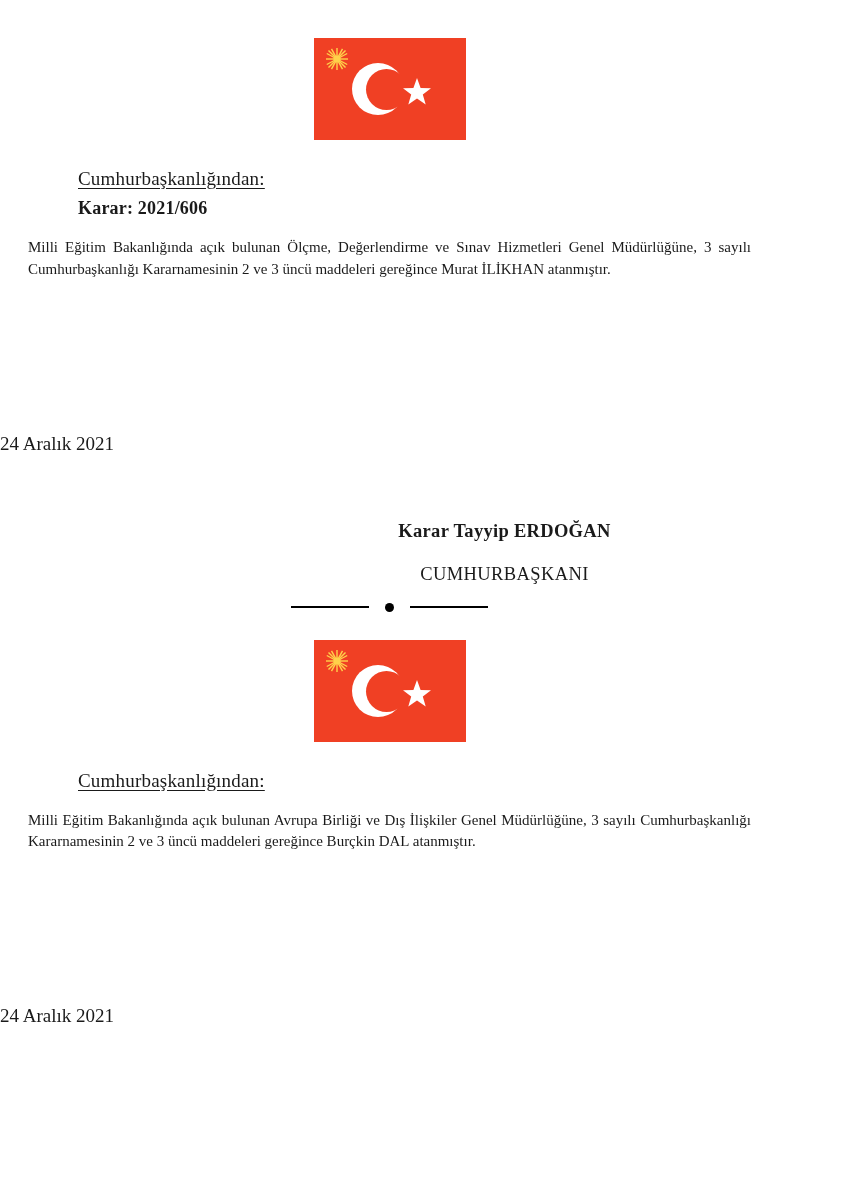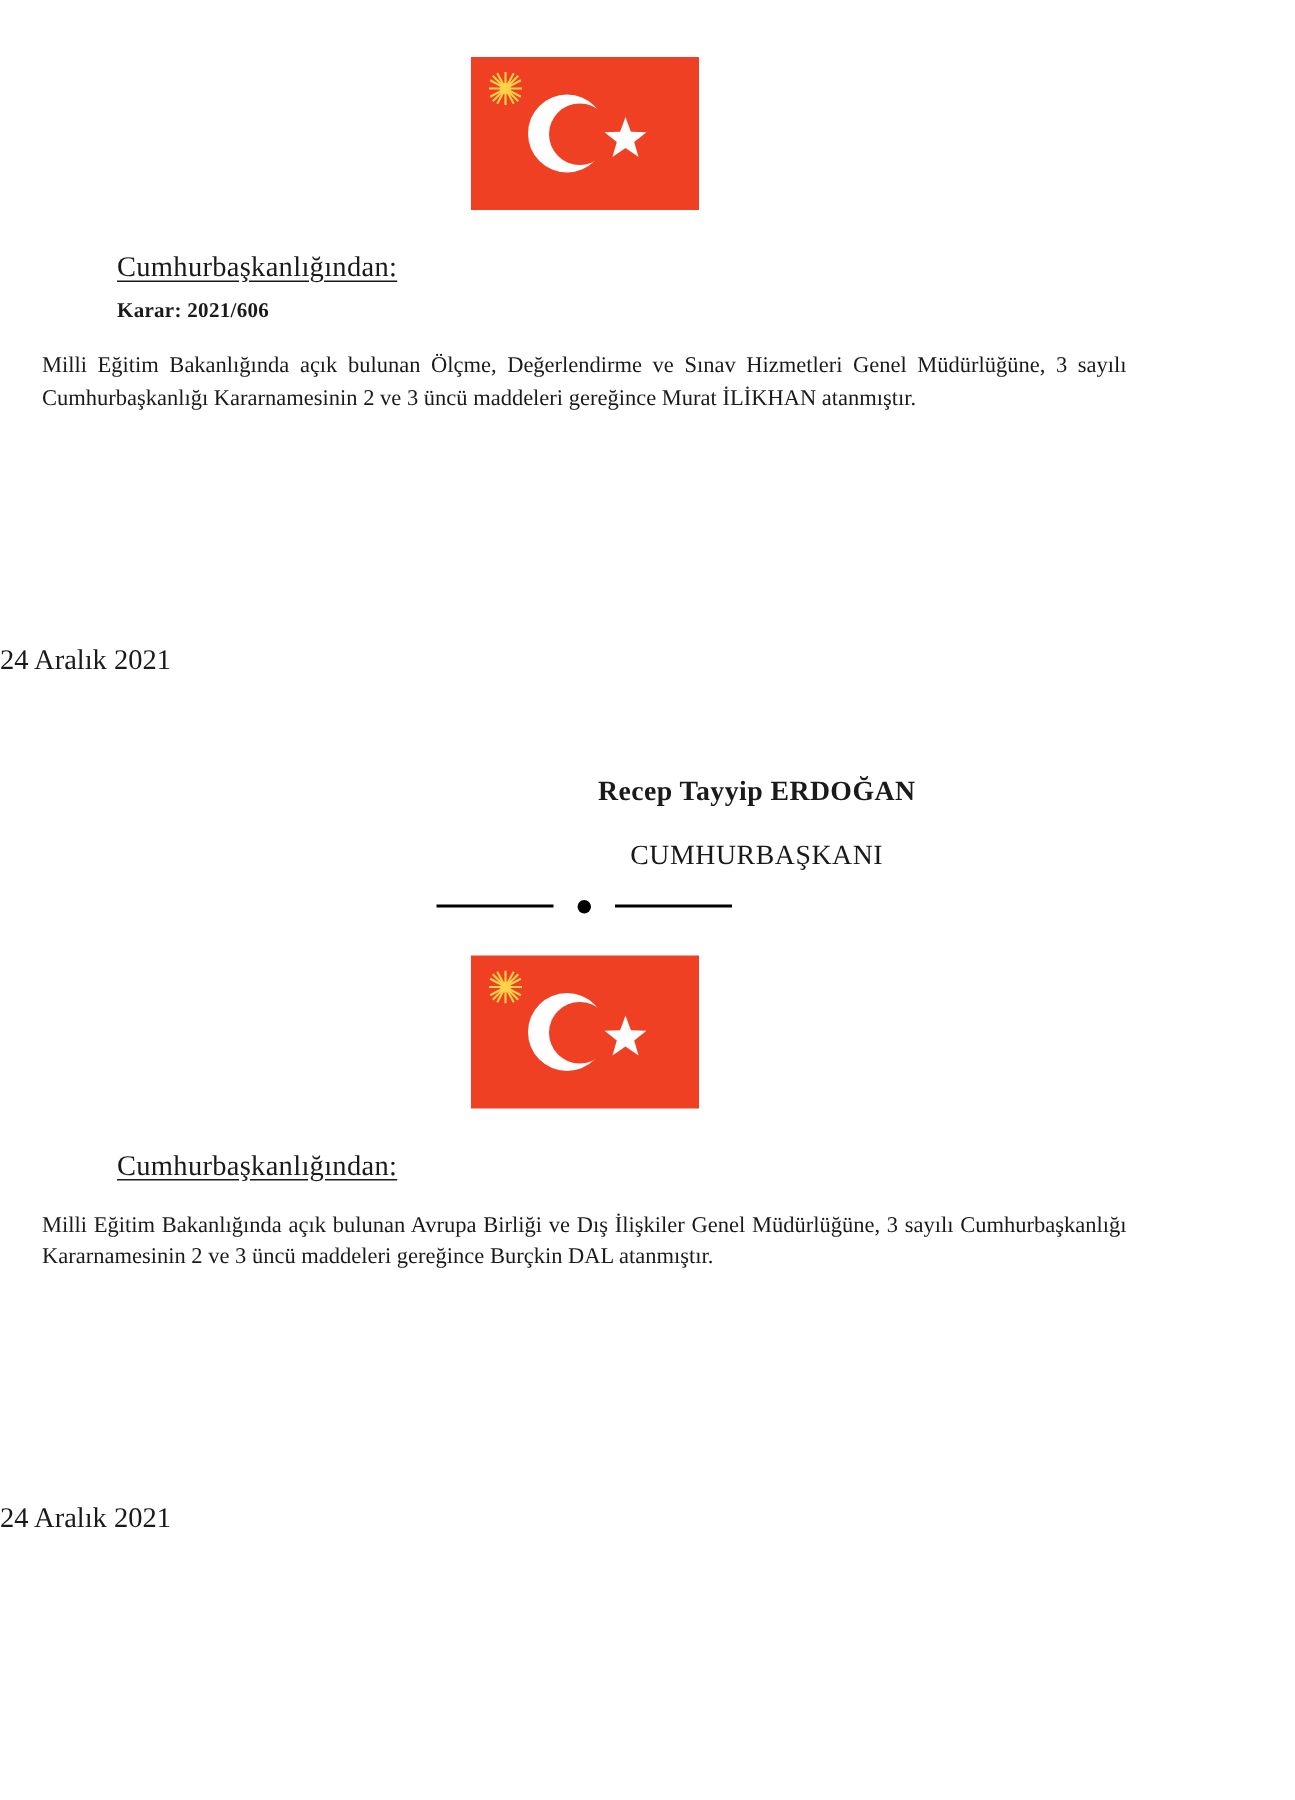--- a/index.html
+++ b/index.html
@@ -86,21 +86,21 @@
   }
   .issuer-row {
     margin-left: 78px;
     margin-top: 28px;
   }
   .karar-row {
     margin-left: 78px;
     margin-top: 8px;
   }
   .karar {
-    font-size: 14px;
+    font-size: 18px;
     font-weight: bold;
     letter-spacing: 0.2px;
   }
   .body-text {
     margin: 18px 28px 0 28px;
     font-size: 15px;
     line-height: 1.45;
     text-align: justify;
     text-justify: inter-word;
     hyphens: none;
@@ -195,21 +195,21 @@
     </div>
 
     <p class="body-text">Milli Eğitim Bakanlığında açık bulunan Ölçme, Değerlendirme ve Sınav Hizmetleri Genel Müdürlüğüne, 3 sayılı Cumhurbaşkanlığı Kararnamesinin 2 ve 3 üncü maddeleri gereğince Murat İLİKHAN atanmıştır.</p>
 
     <div class="spacer-after-body"></div>
 
     <div class="date">24 Aralık 2021</div>
 
     <div class="sign-block">
       <div class="sign-inner">
-        <div class="sign-name">Recep Tayyip ERDOĞAN</div>
+        <div class="sign-name">Karar Tayyip ERDOĞAN</div>
         <div class="sign-title">CUMHURBAŞKANI</div>
       </div>
     </div>
 
     <div class="separator">
       <div class="sep-line"></div>
       <div class="sep-dot"></div>
       <div class="sep-line"></div>
     </div>
 

